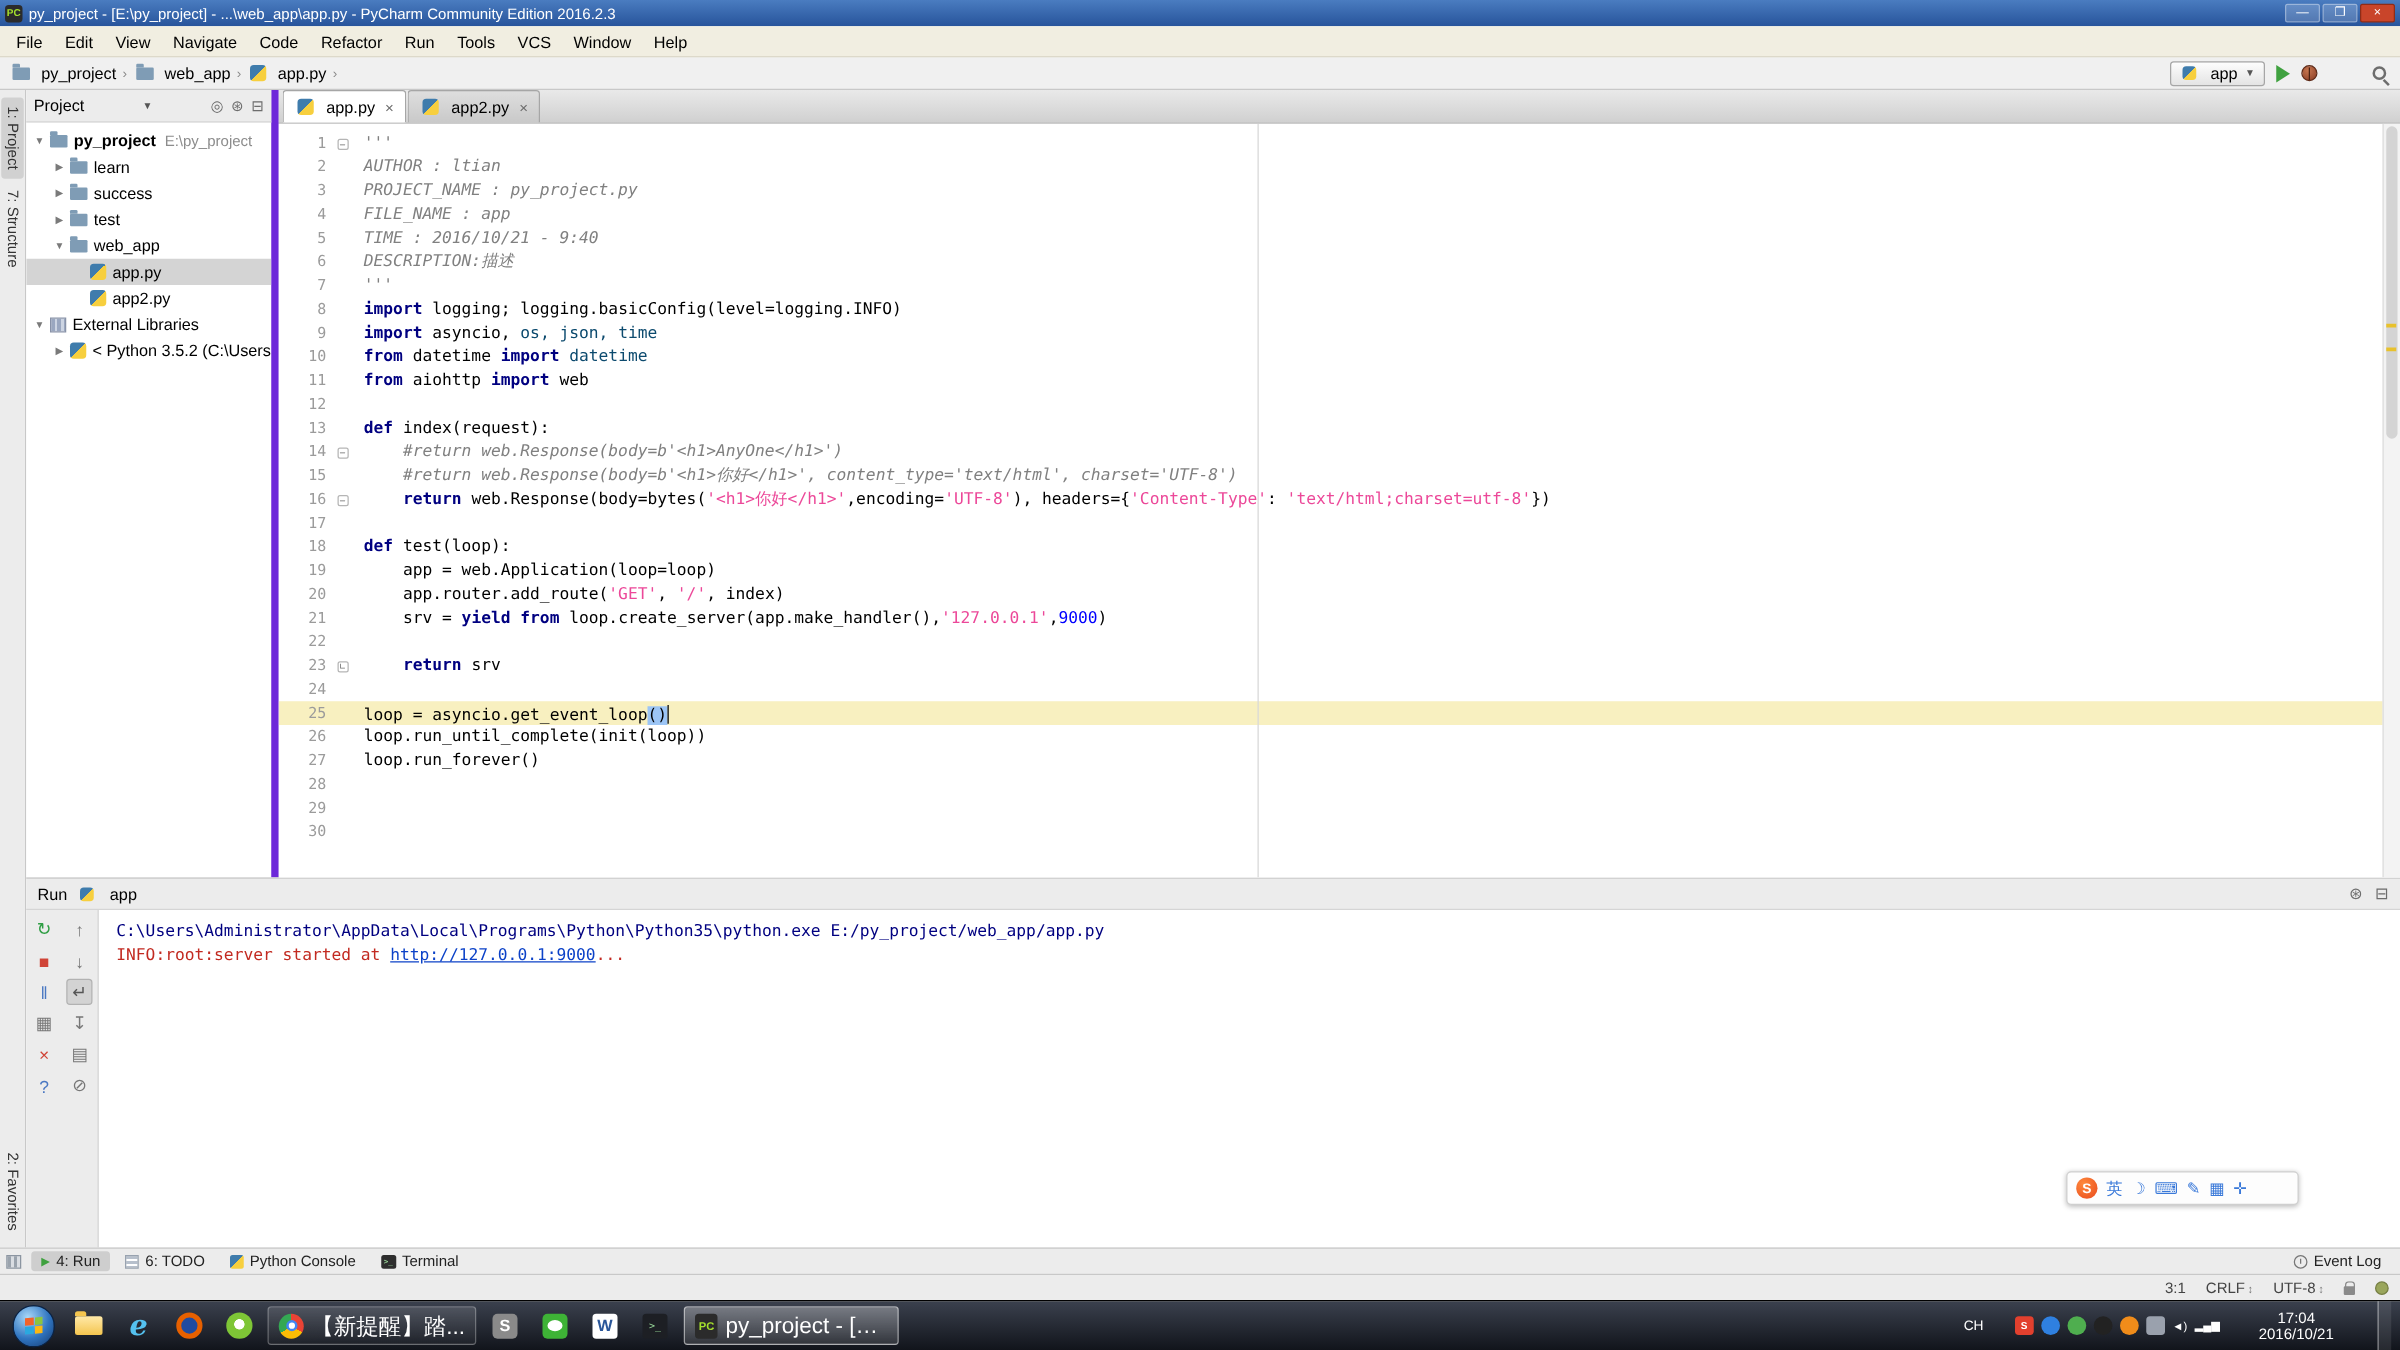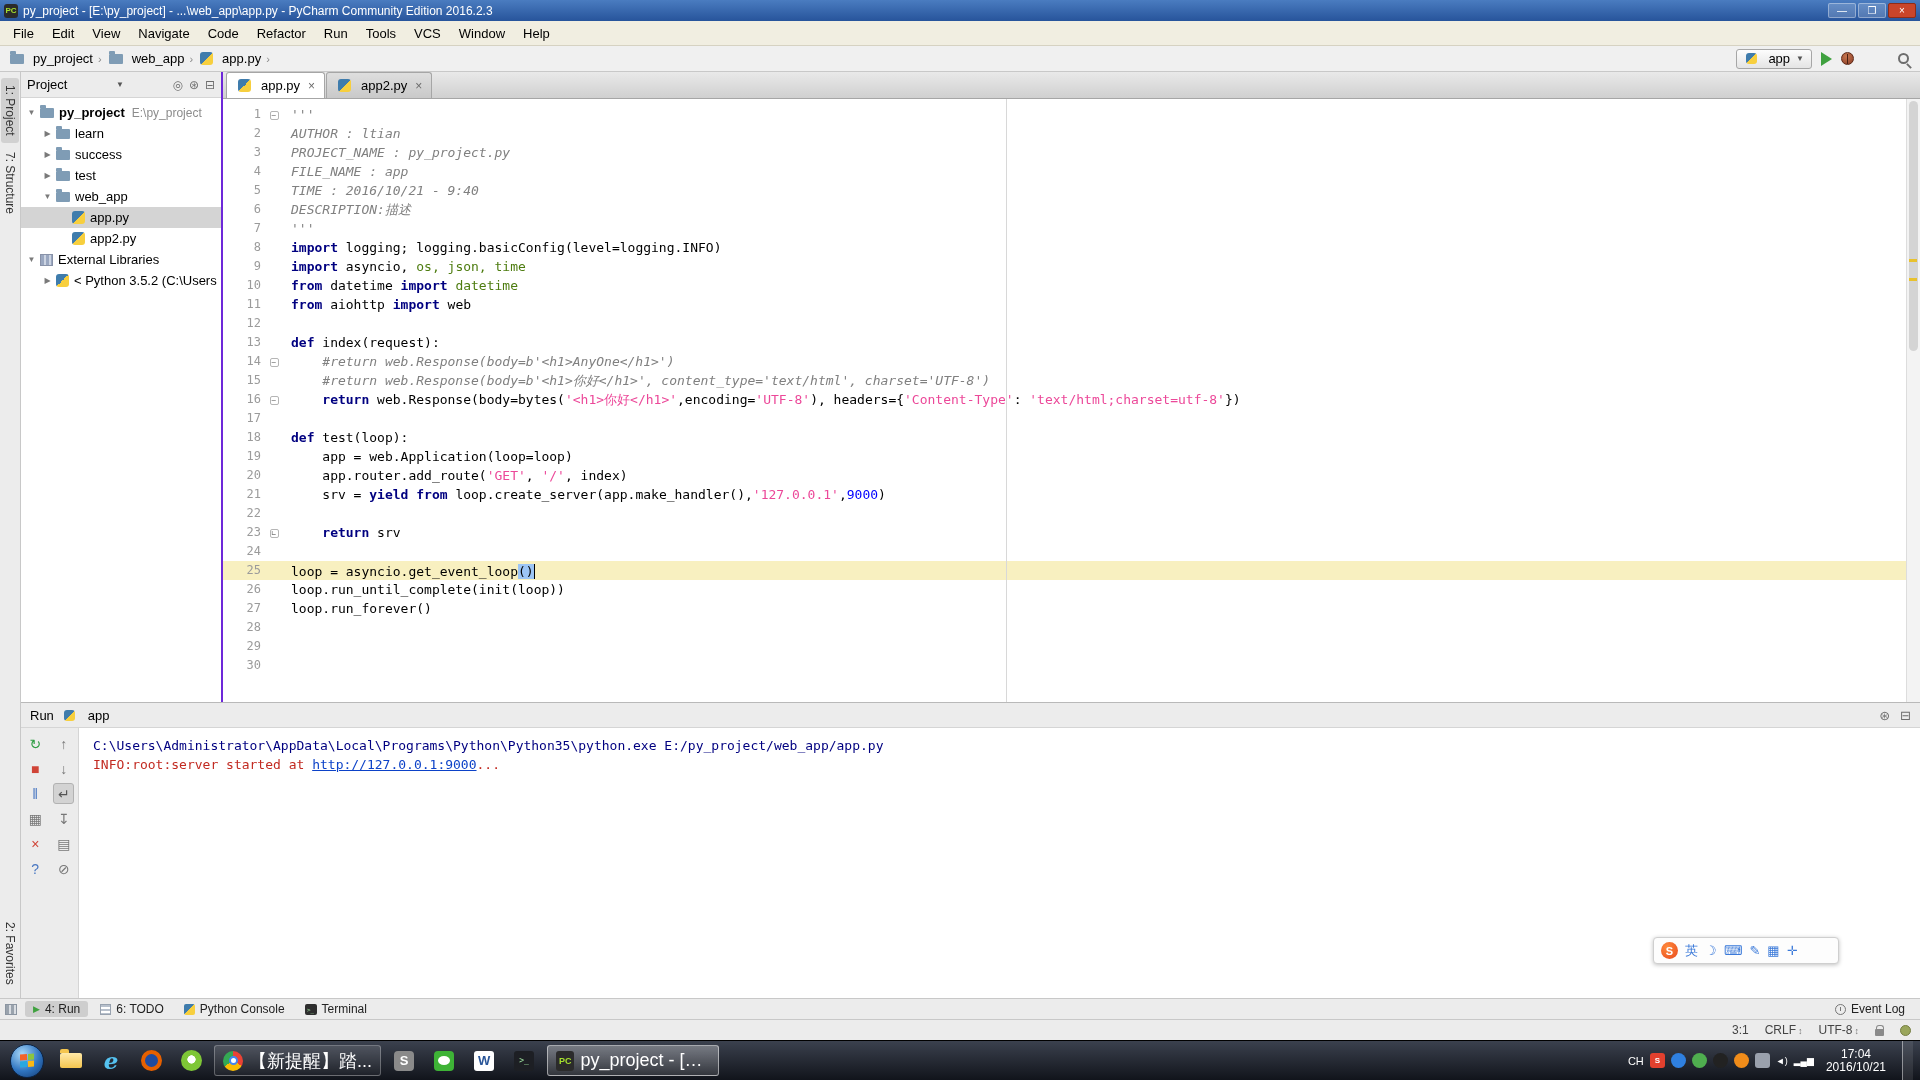--- a/index.html
+++ b/index.html
@@ -35,21 +35,21 @@
 
 
 .main{height:926px;display:flex;flex:none}
 .tool-strip{width:21px;background:#ececec;border-right:1px solid #c8c8c8;display:flex;flex-direction:column;justify-content:space-between;padding:4px 0;flex:none}
 .strip-label{writing-mode:vertical-rl;font-size:12px;color:#333;padding:7px 2px;margin:2px 1px;border-radius:3px;white-space:nowrap}
 .strip-label.active{background:#d1d1d1}
 .workspace{flex:1;display:flex;flex-direction:column;min-width:0}
 .upper{height:630px;display:flex;flex:none}
 
 
-.project-panel{width:202px;background:#fff;border-right:2px solid #6d28d9;display:flex;flex-direction:column;flex:none}
+.project-panel{width:202px;background:#fff;border-right:6px solid #6d28d9;display:flex;flex-direction:column;flex:none}
 .panel-header{height:26px;background:#ececec;border-bottom:1px solid #d5d5d5;display:flex;align-items:center;padding:0 6px;gap:3px;font-size:13px}
 .panel-hicons{margin-left:auto;display:flex;gap:6px;color:#6d6d6d;font-size:12px}
 .tree{flex:1;padding-top:4px;overflow:hidden}
 .tree-row{height:21px;display:flex;align-items:center;white-space:nowrap;font-size:13px}
 .tree-row.selected{background:#d4d4d4}
 .tree-arrow{width:13px;flex:none;color:#7a7a7a;font-size:8px;text-align:center}
 .tree-label.bold{font-weight:bold}
 .tree-suffix{color:#8c8c8c;margin-left:7px;font-size:12px}
 
 
@@ -72,21 +72,21 @@
 .code-line.current{background:#f8f0c0}
 .gutter{width:64px;flex:none;display:flex;color:#9b9b9b;font-size:12px}
 .lnum{width:42px;text-align:right;padding-right:4px}
 .fold{width:18px;text-align:center}
 .fold-box{display:inline-block;width:9px;height:9px;line-height:7px;border:1px solid #b5b5b5;background:#fff;color:#777;font-size:8px;border-radius:2px;margin-top:5px}
 .code-text{white-space:pre;padding-left:4px}
 .tk-kw{color:#000080;font-weight:bold}
 .tk-str{color:#ec4899;font-weight:normal}
 .tk-com,.tk-doc{color:#808080;font-style:italic}
 .tk-num{color:#0000ff}
-.tk-gray{color:#4d7c0f}
+.tk-gray{color:#0c4a6e}
 .tk-plain{color:#000}
 .tk-brace{background:#9cc5f5}
 .caret{display:inline-block;width:1px;height:15px;background:#000;transform:translateY(3px)}
 .margin-line{position:absolute;left:783px;top:0;bottom:0;width:1px;background:#d8d8d8}
 .vscroll{position:absolute;right:0;top:0;bottom:0;width:14px;background:#f3f3f3;border-left:1px solid #ddd}
 .vthumb{position:absolute;left:2px;right:2px;top:2px;height:250px;background:#d4d4d4;border-radius:5px}
 .stripe-mark{position:absolute;right:3px;width:8px;height:3px;background:#e8c12c}
 
 
 .run-panel{height:296px;border-top:1px solid #b9b9b9;background:#fff;display:flex;flex-direction:column;flex:none}
@@ -139,21 +139,21 @@
 .ti-fx{width:21px;height:21px;border-radius:50%;background:#1f4ba0;border:4px solid #e66000}
 .ti-360{width:21px;height:21px;border-radius:50%;background:radial-gradient(circle at 50% 45%,#fff 0 25%,#7ec636 28%)}
 .ti-chrome{width:20px;height:20px;border-radius:50%;background:conic-gradient(#ea4335 0 33%,#fbbc05 0 66%,#34a853 0 100%);display:flex;align-items:center;justify-content:center}
 .ti-chrome-core{width:9px;height:9px;border-radius:50%;background:#fff;border:2px solid #4285f4}
 .ti-sogou{width:20px;height:20px;border-radius:4px;background:#8a8a8a;color:#fff;font-weight:bold;font-size:13px;display:flex;align-items:center;justify-content:center}
 .ti-wechat{width:20px;height:20px;border-radius:4px;background:#3eb336;position:relative}
 .ti-wechat::before{content:"";position:absolute;left:4px;top:5px;width:12px;height:9px;background:#fff;border-radius:50%}
 .ti-word{width:20px;height:20px;border-radius:3px;background:#fff;color:#2a5699;font-weight:bold;font-size:13px;display:flex;align-items:center;justify-content:center}
 .ti-console{width:20px;height:20px;border-radius:3px;background:#1d1f24;color:#9fe3a0;font-size:8px;display:flex;align-items:center;justify-content:center;font-family:"DejaVu Sans Mono",monospace}
 .ti-pycharm{width:20px;height:20px;border-radius:3px;background:#2b2b2b;color:#a5e02d;font-size:9px;font-weight:bold;display:flex;align-items:center;justify-content:center}
-.tray{margin-left:auto;display:flex;align-items:center;gap:6px;padding-right:4px}
+.tray{margin-left:auto;display:flex;align-items:center;gap:25px;padding-right:4px}
 .tray-lang{color:#fff;font-size:11px}
 .tray-ic{width:15px;height:15px;border-radius:3px;flex:none;display:flex;align-items:center;justify-content:center;font-size:8px;color:#fff}
 .tray-sogou{background:#e2402e;font-weight:bold}
 .tray-security{background:#2f80e0;border-radius:50%}
 .tray-cloud{background:#4fae4f;border-radius:50%}
 .tray-qq{background:#222;border-radius:50%}
 .tray-download{background:#f08c1a;border-radius:50%}
 .tray-usb{background:#9aa1ad}
 .tray-glyph{color:#fff;font-size:9px;width:auto;background:none}
 .clock{color:#fff;font-size:12px;line-height:13px;text-align:center;margin:0 6px;white-space:nowrap}

